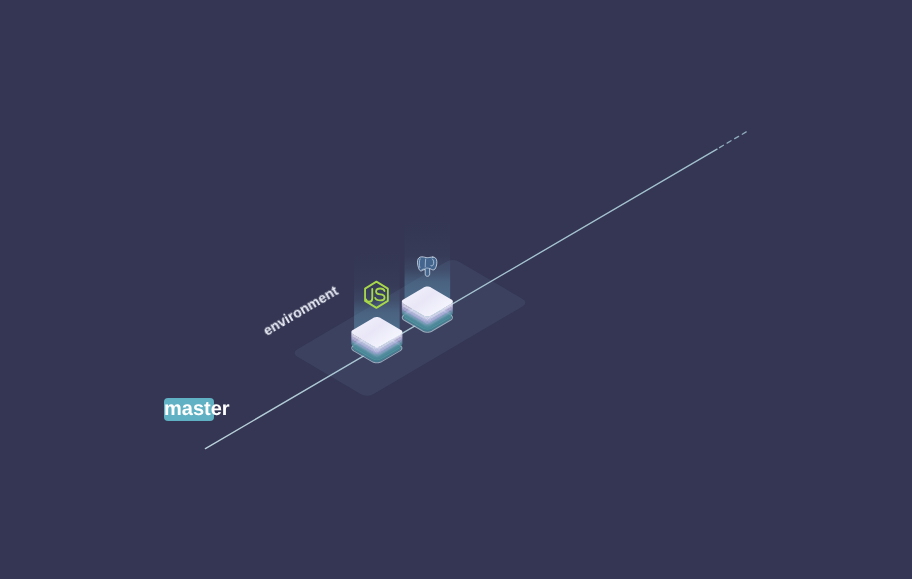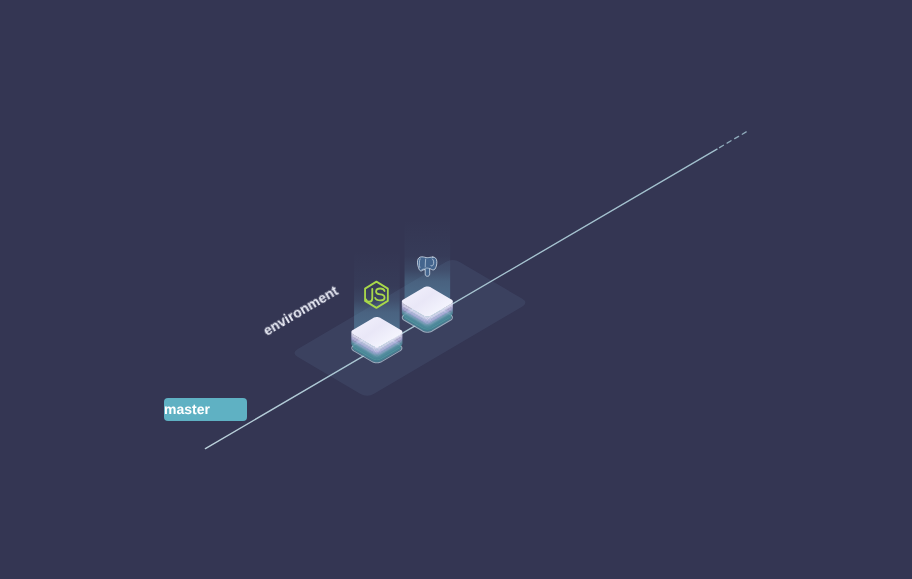--- a/index.html
+++ b/index.html
@@ -1,22 +1,22 @@
 <!DOCTYPE html>
 <html><head>
 <meta charset="utf-8">
 <title>environment</title>
 <style>
   html,body{margin:0;padding:0;background:#343653;}
   body{width:912px;height:579px;overflow:hidden;font-family:"Liberation Sans",sans-serif;
        -webkit-font-smoothing:antialiased;text-rendering:geometricPrecision;}
   #stage{position:relative;width:912px;height:579px;}
   svg.scene{position:absolute;left:0;top:0;width:912px;height:579px;display:block;}
-  .badge{position:absolute;left:164px;top:398px;width:83px;height:22.7px;box-sizing:border-box;
-         background:#5fb1c3;color:#ffffff;font-weight:bold;font-size:14px;line-height:22.7px;
+  .badge{position:absolute;left:164px;top:398px;width:50px;height:22.7px;box-sizing:border-box;
+         background:#5fb1c3;color:#ffffff;font-weight:bold;font-size:20px;line-height:22.7px;
          border-radius:4px;white-space:nowrap;}
   .envlabel{position:absolute;color:#e9ebf5;font-size:14px;font-weight:bold;white-space:nowrap;
             transform-origin:0 0;}
 </style>
 </head>
 <body>
 
 <div id="stage">
 <svg class="scene" viewBox="0 0 912 579" xmlns="http://www.w3.org/2000/svg">
  <defs>

